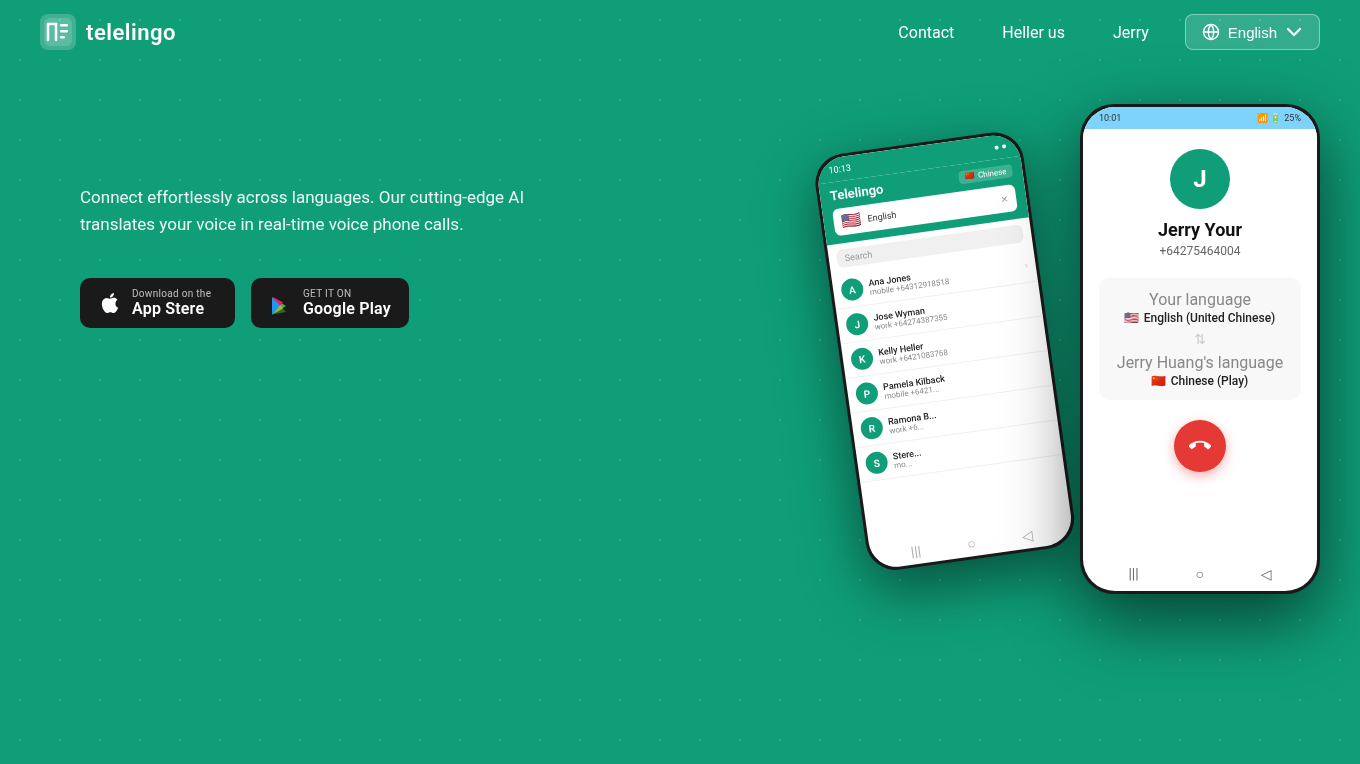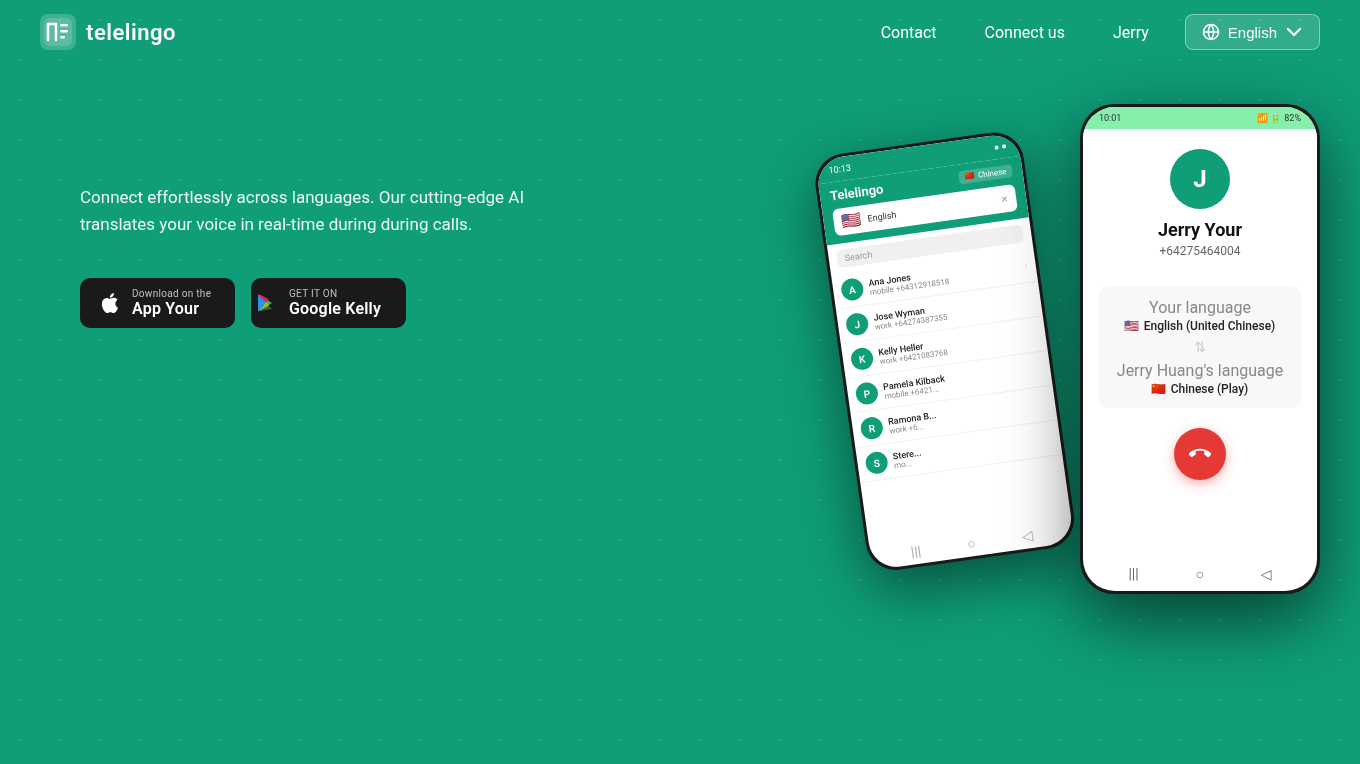--- a/index.html
+++ b/index.html
@@ -321,21 +321,21 @@
 
     .phone2-inner {
       position: absolute;
       inset: 3px;
       background: white;
       border-radius: 32px;
       overflow: hidden;
     }
 
     .phone2-status {
-      background: #86efac;
+      background: #7dd3fc;
       height: 22px;
       display: flex;
       align-items: center;
       justify-content: space-between;
       padding: 0 16px;
       font-size: 9px;
       color: #333;
     }
 
     .phone2-call-area {
@@ -363,21 +363,21 @@
     .caller-name {
       font-size: 18px;
       font-weight: 700;
       color: #111;
       margin-bottom: 4px;
     }
 
     .caller-number {
       font-size: 12px;
       color: #666;
-      margin-bottom: 28px;
+      margin-bottom: 20px;
     }
 
     .lang-info-box {
       background: #f8f8f8;
       border-radius: 10px;
       padding: 12px 16px;
       width: 100%;
       text-align: center;
     }
 
@@ -431,26 +431,26 @@
     }
 
     .bottom-bar-item {
       font-size: 18px;
       color: #444;
     }
 
     
     .google-play-btn {
       display: flex;
-      align-items: center;
+      align-items: flex-end;
       gap: 10px;
       background: #1a1a1a;
       color: white;
       border-radius: 10px;
-      padding: 10px 4px;
+      padding: 10px 18px;
       text-decoration: none;
       cursor: pointer;
       min-width: 155px;
     }
   </style>
 </head>
 <body>
 
 <nav class="navbar">
   <a class="logo" href="#">
@@ -461,63 +461,63 @@
       <path d="M8 10 L16 10 L16 26 M8 10 L8 26" stroke="white" stroke-width="2.5" fill="none" stroke-linecap="round"></path>
       <rect x="20" y="10" width="8" height="2.5" rx="1.2" fill="white"></rect>
       <rect x="20" y="16" width="8" height="2.5" rx="1.2" fill="white"></rect>
       <rect x="20" y="22" width="5" height="2.5" rx="1.2" fill="white"></rect>
     </svg>
     <span class="logo-text">telelingo</span>
   </a>
 
   <div class="nav-links">
     <a class="nav-link">Contact</a>
-    <a class="nav-link">Connect us</a>
+    <a class="nav-link">Heller us</a>
     <a class="nav-link">Jerry</a>
     <button class="lang-btn">
       <svg viewBox="0 0 24 24" fill="none" stroke="currentColor" stroke-width="2">
         <circle cx="12" cy="12" r="10"></circle>
         <path d="M2 12h20M12 2a15.3 15.3 0 010 20M12 2a15.3 15.3 0 000 20"></path>
       </svg>
       <span>English</span>
       <svg width="12" height="12" viewBox="0 0 12 12" fill="white">
         <path d="M2 4l4 4 4-4" stroke="white" stroke-width="1.5" fill="none" stroke-linecap="round"></path>
       </svg>
     </button>
   </div>
 </nav>
 
 <section class="hero">
   <div class="hero-left">
-    <p class="hero-subtitle">Connect effortlessly across languages. Our cutting-edge AI translates your voice in real-time during during calls.</p>
+    <p class="hero-subtitle">Connect effortlessly across languages. Our cutting-edge AI translates your voice in real-time voice phone calls.</p>
 
     <div class="store-buttons">
 
       <a class="store-btn">
         <svg width="24" height="24" viewBox="0 0 24 24" fill="white">
           <path d="M18.71 19.5c-.83 1.24-1.71 2.45-3.05 2.47-1.34.03-1.77-.79-3.29-.79-1.53 0-2 .77-3.27.82-1.31.05-2.3-1.32-3.14-2.53C4.25 17 2.94 12.45 4.7 9.39c.87-1.52 2.43-2.48 4.12-2.51 1.28-.02 2.5.87 3.29.87.78 0 2.26-1.07 3.8-.91.65.03 2.47.26 3.64 1.98-.09.06-2.17 1.28-2.15 3.81.03 3.02 2.65 4.03 2.68 4.04-.03.07-.42 1.44-1.38 2.83M13 3.5c.73-.83 1.94-1.46 2.94-1.5.13 1.17-.34 2.35-1.04 3.19-.69.85-1.83 1.51-2.95 1.42-.15-1.15.41-2.35 1.05-3.11z"></path>
         </svg>
         <div class="store-btn-text">
           <span class="store-btn-small">Download on the</span>
-          <span class="store-btn-large">App Your</span>
+          <span class="store-btn-large">App Stere</span>
         </div>
       </a>
 
       <a class="google-play-btn">
 
         <svg width="24" height="24" viewBox="0 0 24 24">
           <path d="M3 20.5v-17l14 8.5-14 8.5z" fill="#4CAF50"></path>
           <path d="M3 3.5l8 8L3 20.5V3.5z" fill="#2196F3"></path>
           <path d="M3 3.5l8 8 3-3-9-5z" fill="#E91E63"></path>
           <path d="M11 11.5l3 3-9 5 6-8z" fill="#FFC107"></path>
           <path d="M3 20.5l8-8.5 6 6-14 2.5z" fill="#4CAF50" opacity="0.5"></path>
         </svg>
         <div class="store-btn-text">
           <span class="store-btn-small">GET IT ON</span>
-          <span class="store-btn-large">Google Kelly</span>
+          <span class="store-btn-large">Google Play</span>
         </div>
       </a>
     </div>
   </div>
 
   <div class="hero-right">
     <div class="phone-container">
 
       <div class="phone1">
         <div class="phone1-inner">
@@ -598,21 +598,21 @@
           <span style="color:#aaa;font-size:14px;">○</span>
           <span style="color:#aaa;font-size:14px;">◁</span>
         </div>
       </div>
 
       <div class="phone2">
         <div class="phone2-inner">
 
           <div class="phone2-status">
             <span>10:01</span>
-            <span>📶 🔋 <span>82%</span></span>
+            <span>📶 🔋 <span>25%</span></span>
           </div>
 
           <div class="phone2-call-area">
 
             <div class="caller-avatar">
               <span>J</span>
             </div>
             <div class="caller-name">Jerry Your</div>
             <div class="caller-number">+64275464004</div>
 

